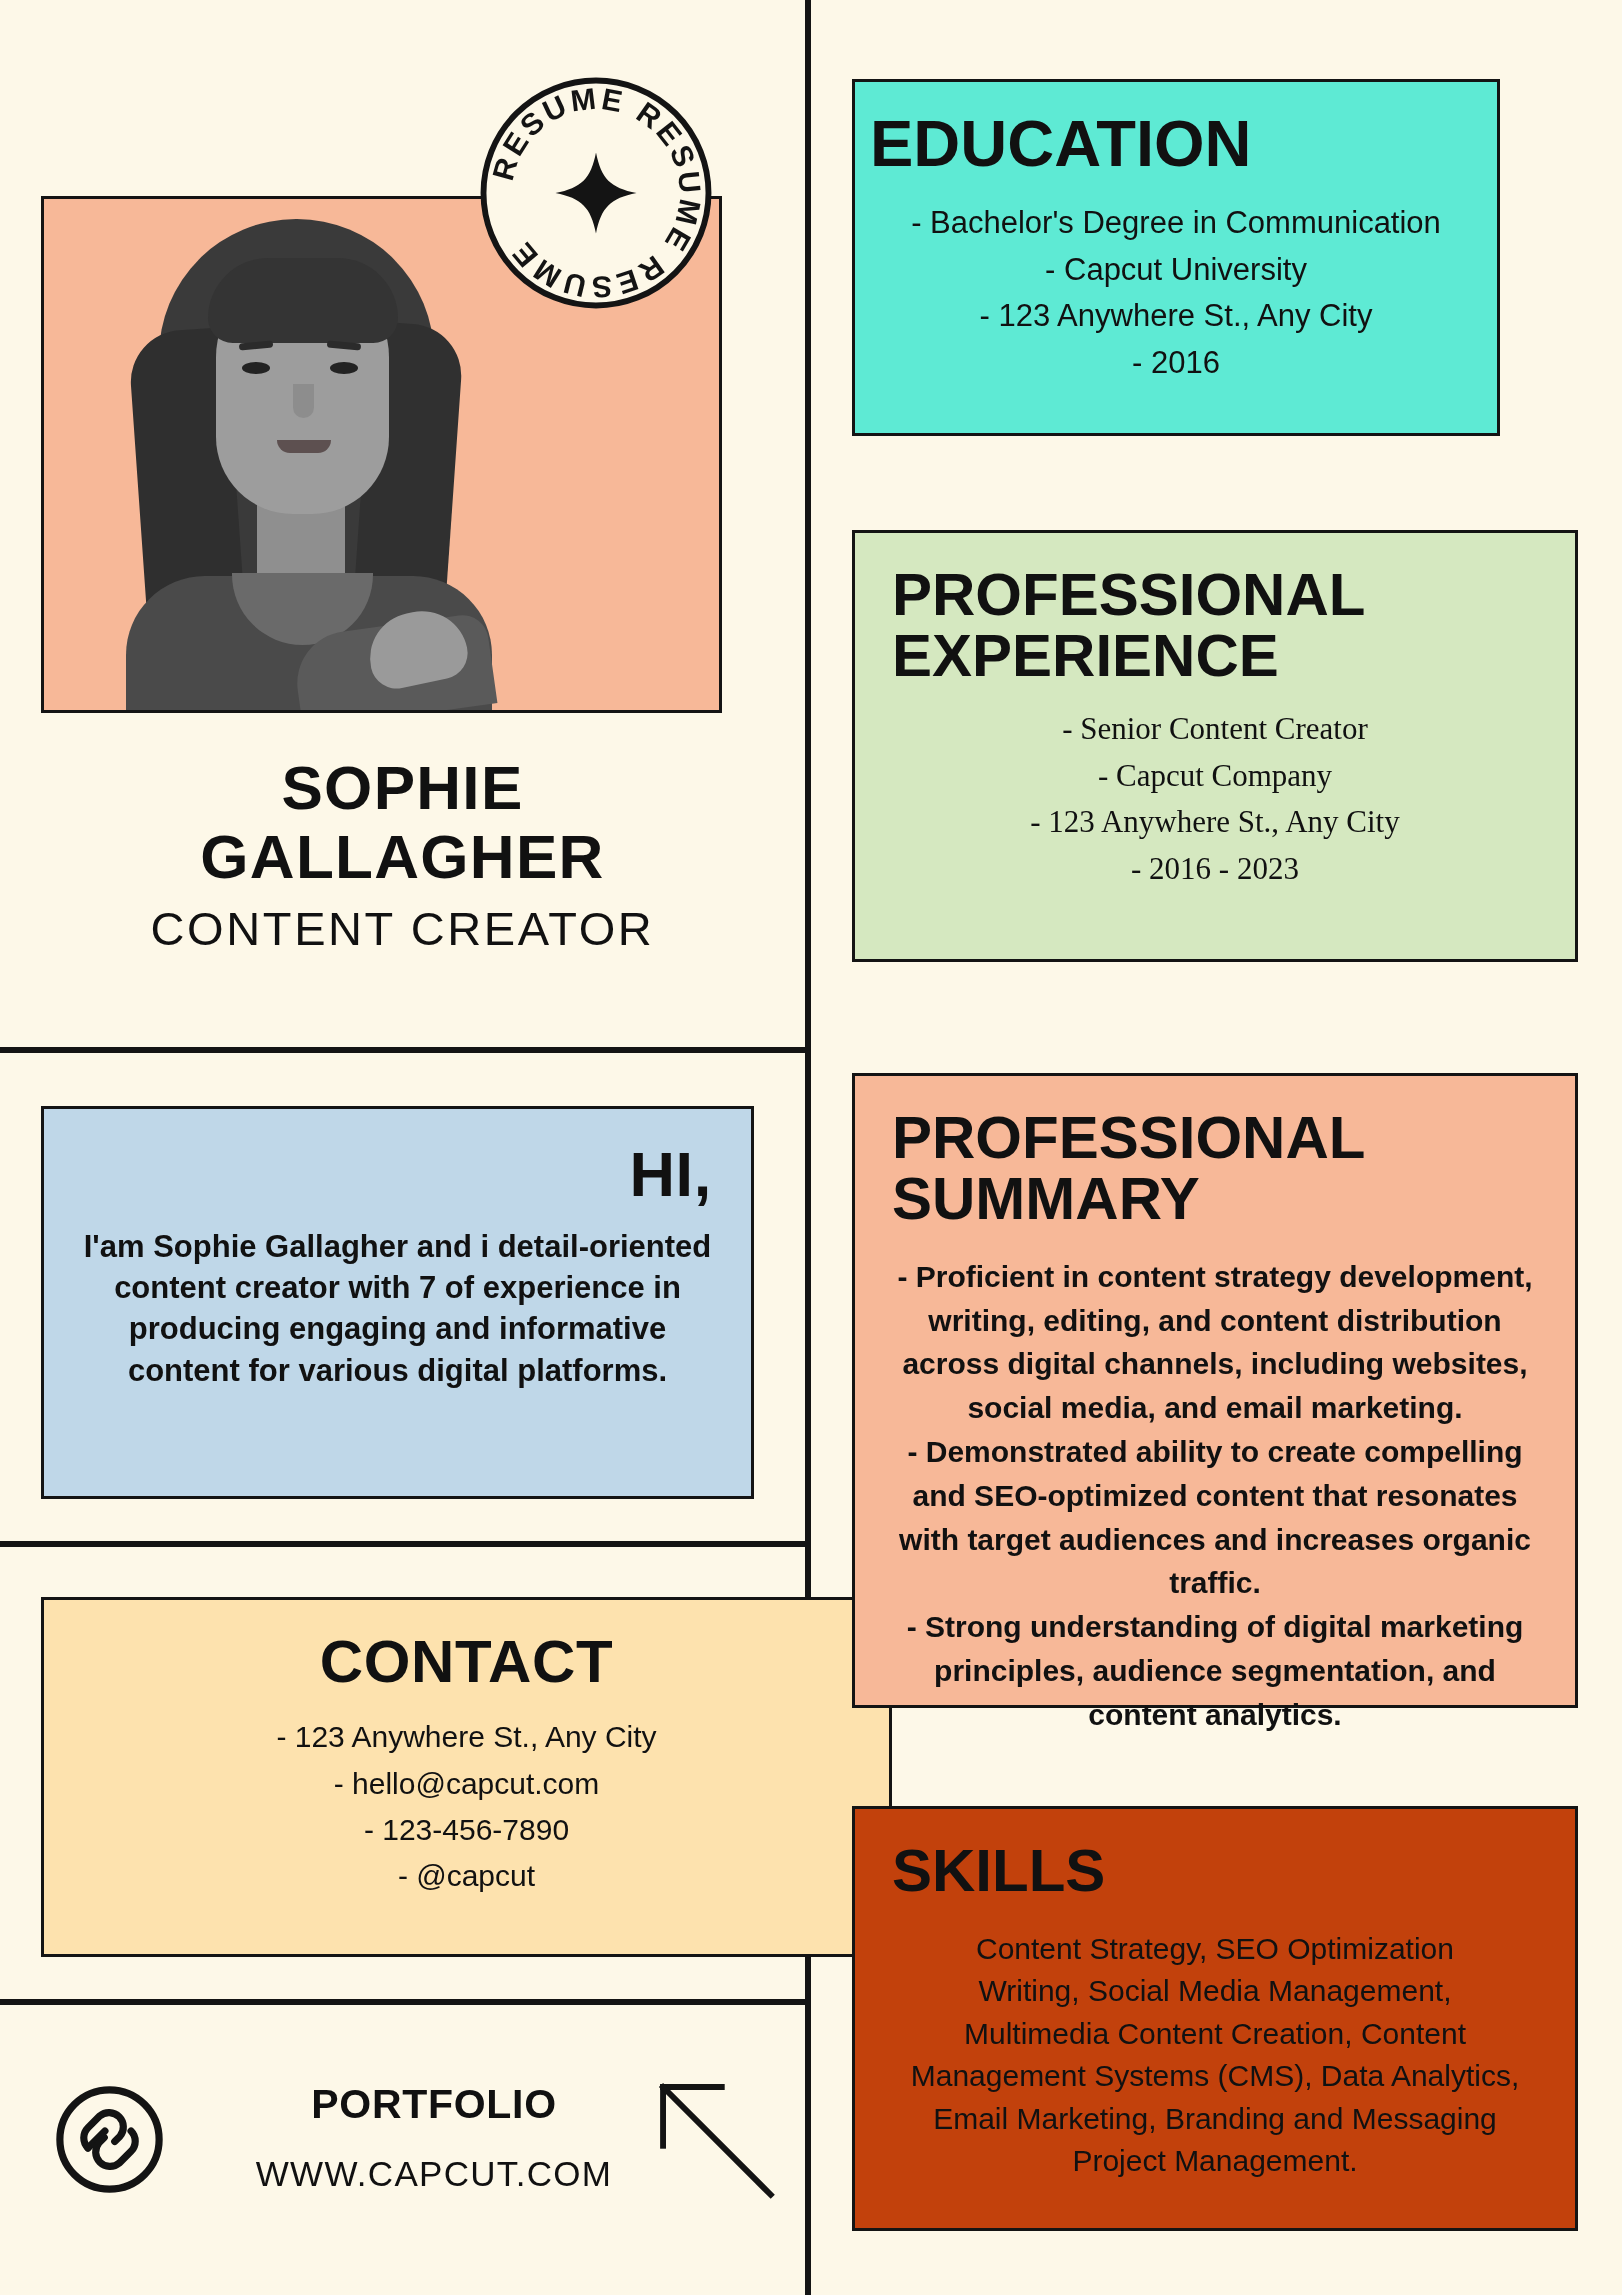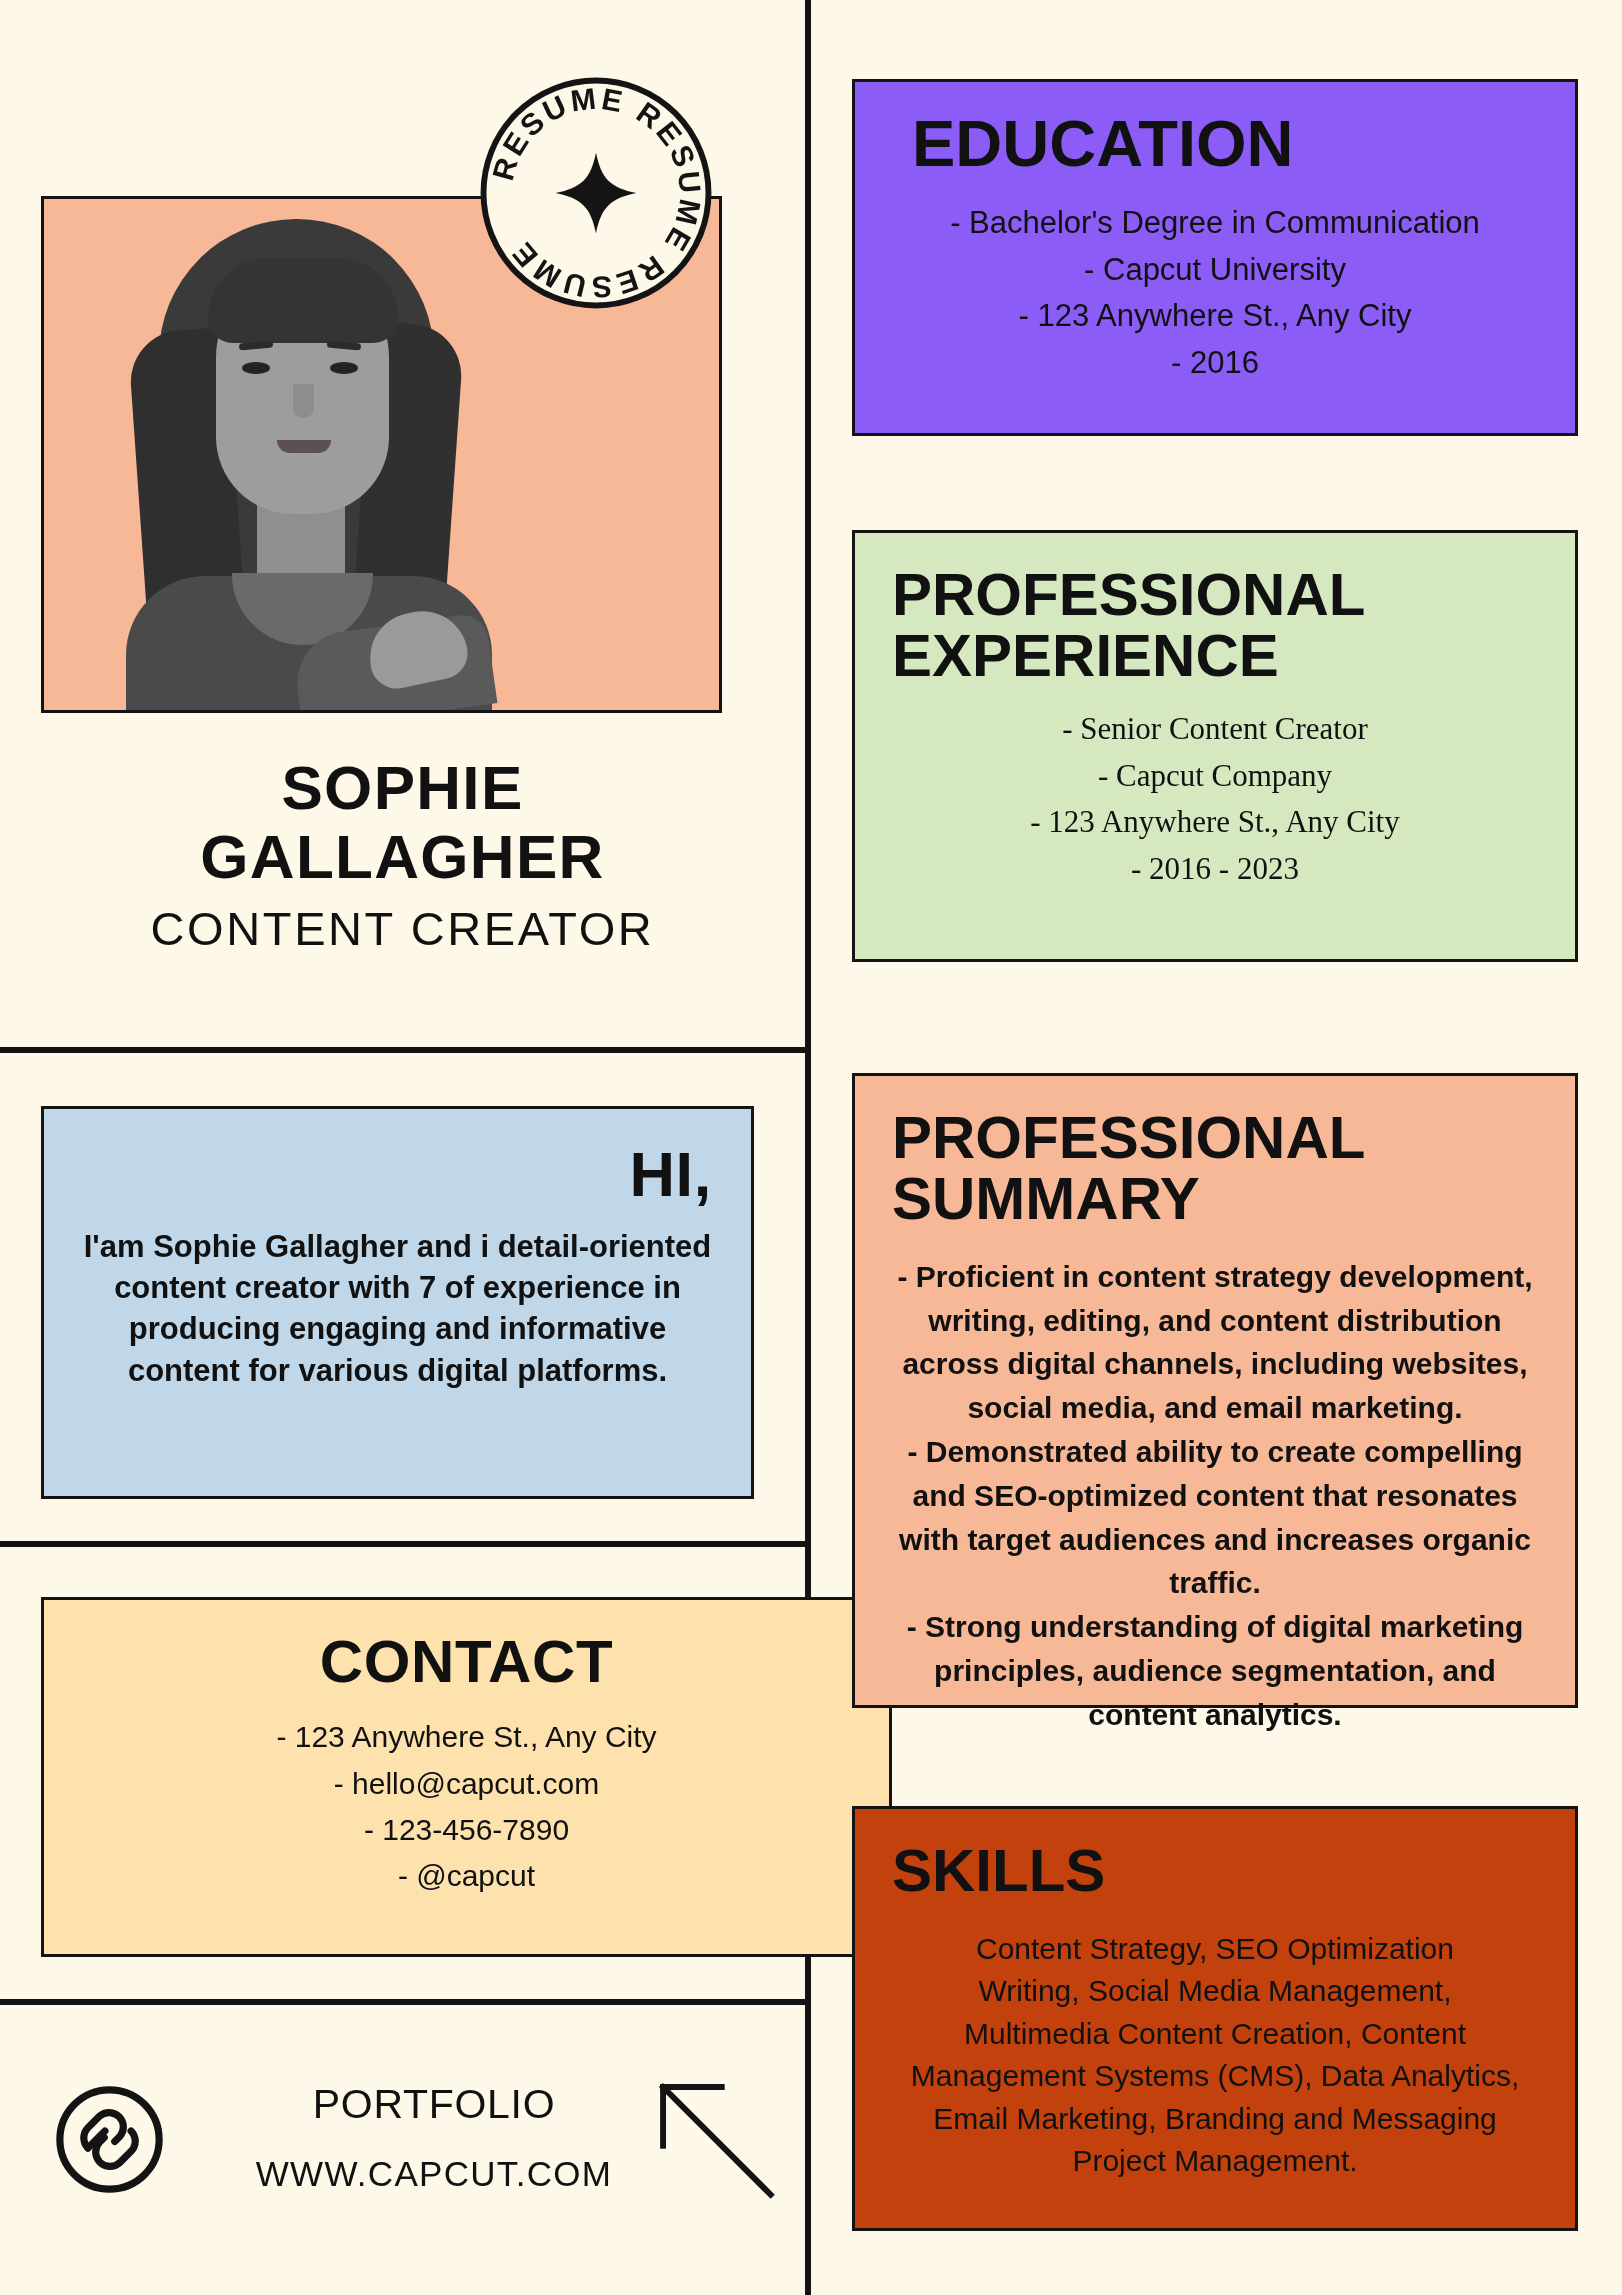--- a/index.html
+++ b/index.html
@@ -267,37 +267,37 @@
   }
   .portfolio-text {
     position: absolute;
     left: 164px;
     top: 33px;
     width: 458px;
     text-align: center;
   }
   .portfolio-title {
     font-size: 41px;
-    font-weight: normal;
+    font-weight: bold;
     letter-spacing: 0.7px;
   }
   .portfolio-url {
     font-size: 35px;
     letter-spacing: 1.3px;
     margin-top: 26px;
   }
 
   
   .edu-card {
     left: 852px;
     top: 79px;
-    width: 726px;
+    width: 648px;
     height: 357px;
-    background: #8b5cf6;
-    padding: 29px 57px;
+    background: #5eead4;
+    padding: 29px 15px;
   }
   .edu-title { font-size: 65px; letter-spacing: 0px; }
   .edu-body { font-size: 31px; margin-top: 25px; }
   .edu-body div { margin-bottom: 5.2px; }
 
   .exp-card {
     left: 852px;
     top: 530px;
     width: 726px;
     height: 432px;

